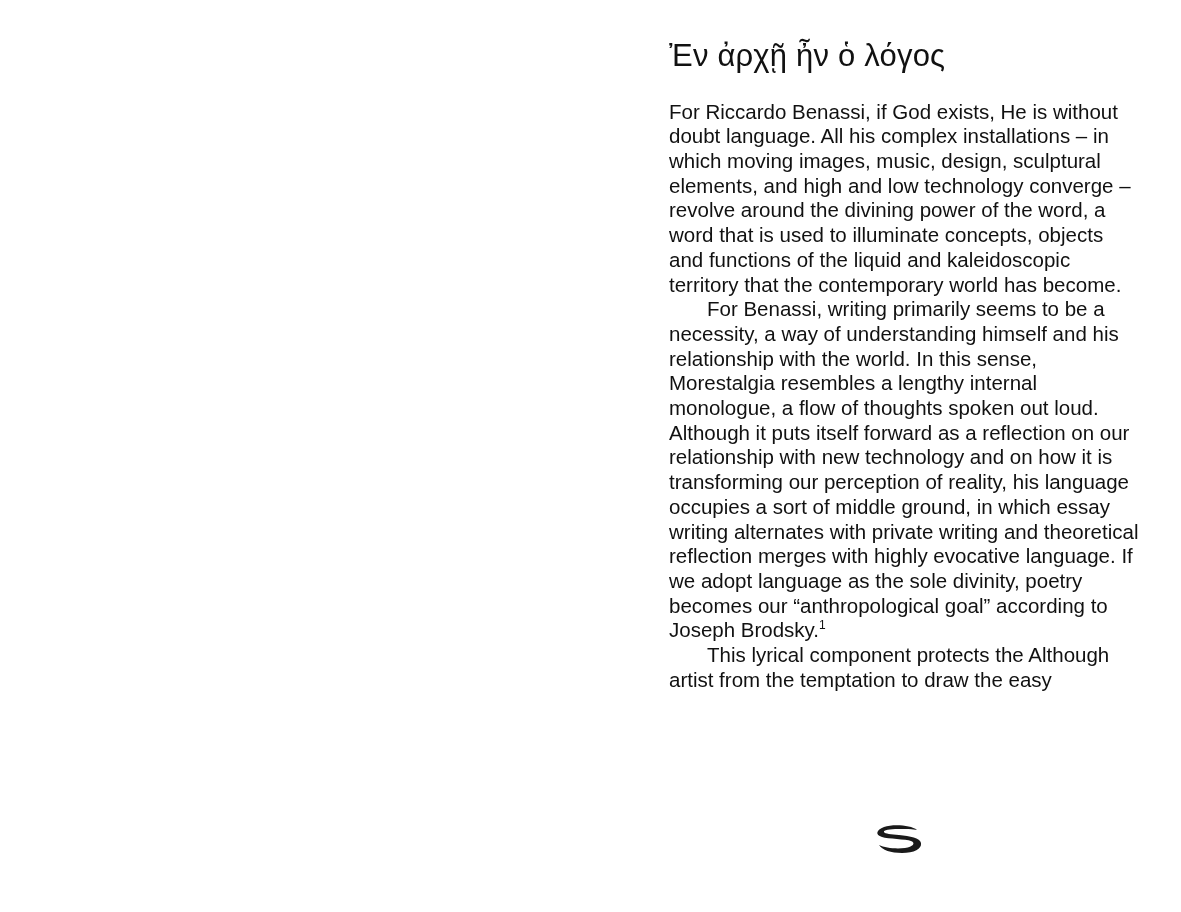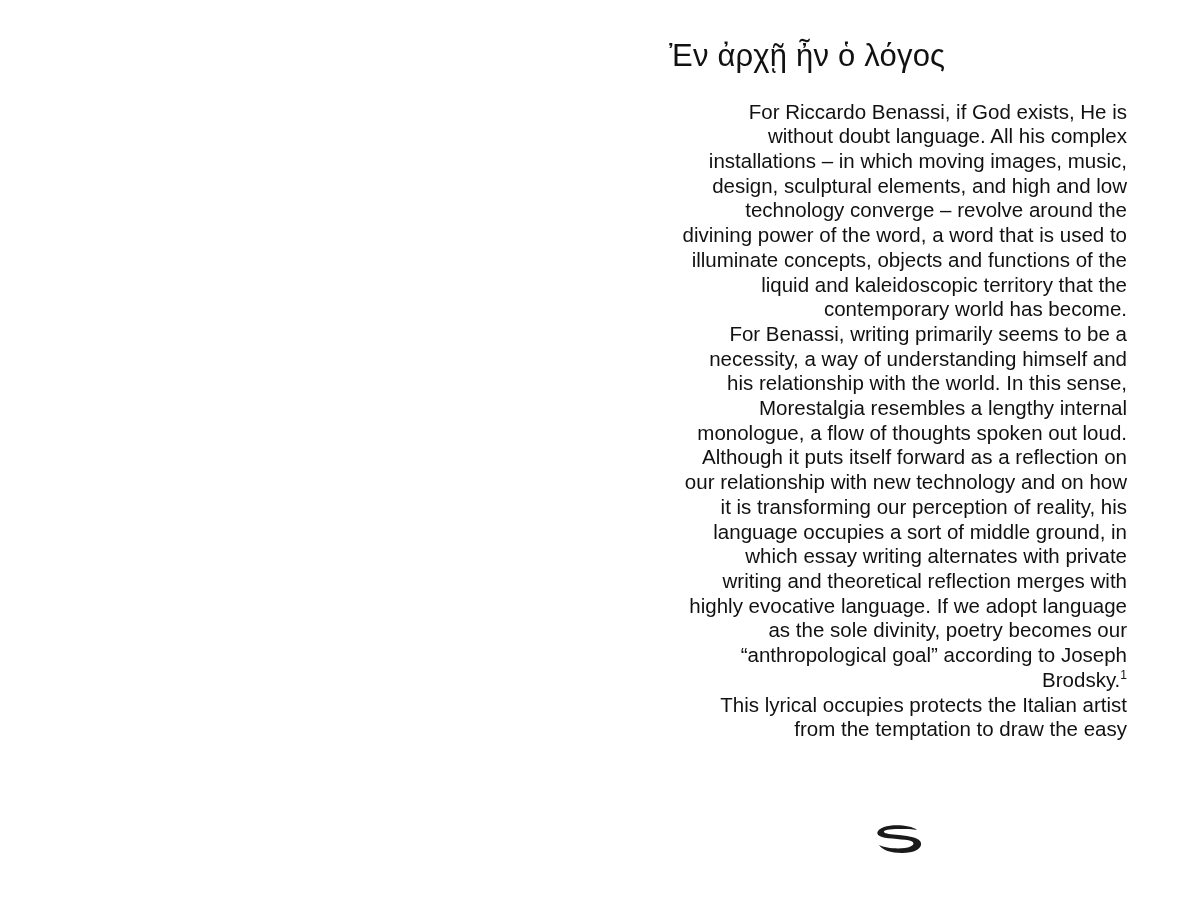--- a/index.html
+++ b/index.html
@@ -39,22 +39,22 @@
     line-height: 1.15;
     margin: 0 0 26px 0;
     letter-spacing: 0.2px;
     color: #111111;
   }
 
   .body-text {
     font-size: 20.5px;
     line-height: 24.7px;
     color: #111111;
-    margin: 12px;
-    text-align: right;
+    margin: 0;
+    text-align: left;
   }
 
   .para {
     margin: 0;
   }
 
   .para.indent {
     text-indent: 38px;
   }
 
@@ -87,21 +87,21 @@
   <div class="text-column">
 
     <h1 class="doc-title">Ἐν ἀρχῇ ἦν ὁ λόγος</h1>
 
     <div class="body-text">
 
       <p class="para">For Riccardo Benassi, if God exists, He is without doubt language. All his complex installations – in which moving images, music, design, sculptural elements, and high and low technology converge – revolve around the divining power of the word, a word that is used to illuminate concepts, objects and functions of the liquid and kaleidoscopic territory that the contemporary world has become.</p>
 
       <p class="para indent"><span>For Benassi, writing primarily seems to be a necessity, a way of understanding himself and his relationship with the world. In this sense, </span><span class="it">Morestalgia</span><span> resembles a lengthy internal monologue, a flow of thoughts spoken out loud. Although it puts itself forward as a reflection on our relationship with new technology and on how it is transforming our perception of reality, his language occupies a sort of middle ground, in which essay writing alternates with private writing and theoretical reflection merges with highly evocative language. If we adopt language as the sole divinity, poetry becomes our “anthropological goal” according to Joseph Brodsky.</span><sup>1</sup></p>
 
-      <p class="para indent">This lyrical occupies protects the Italian artist from the temptation to draw the easy</p>
+      <p class="para indent">This lyrical component protects the Although artist from the temptation to draw the easy</p>
 
     </div>
   </div>
 
   <div class="publisher-mark">
     <svg width="52" height="40" viewBox="0 0 52 40" xmlns="http://www.w3.org/2000/svg" aria-hidden="true">
       <path d="M44 6 C38 1, 20 0, 11 3 C3 6, 2 11, 9 13 C15 15, 33 15, 38 17 C43 19, 40 23, 32 24 C23 25, 12 24, 6 21 C9 26, 18 29, 29 29 C41 29, 49 25, 48 19 C47 14, 37 12, 26 11 C18 10, 12 10, 11 8 C10 6, 17 5, 25 5 C33 5, 40 5, 44 6 Z" fill="#1a1a1a"></path>
     </svg>
   </div>
 

